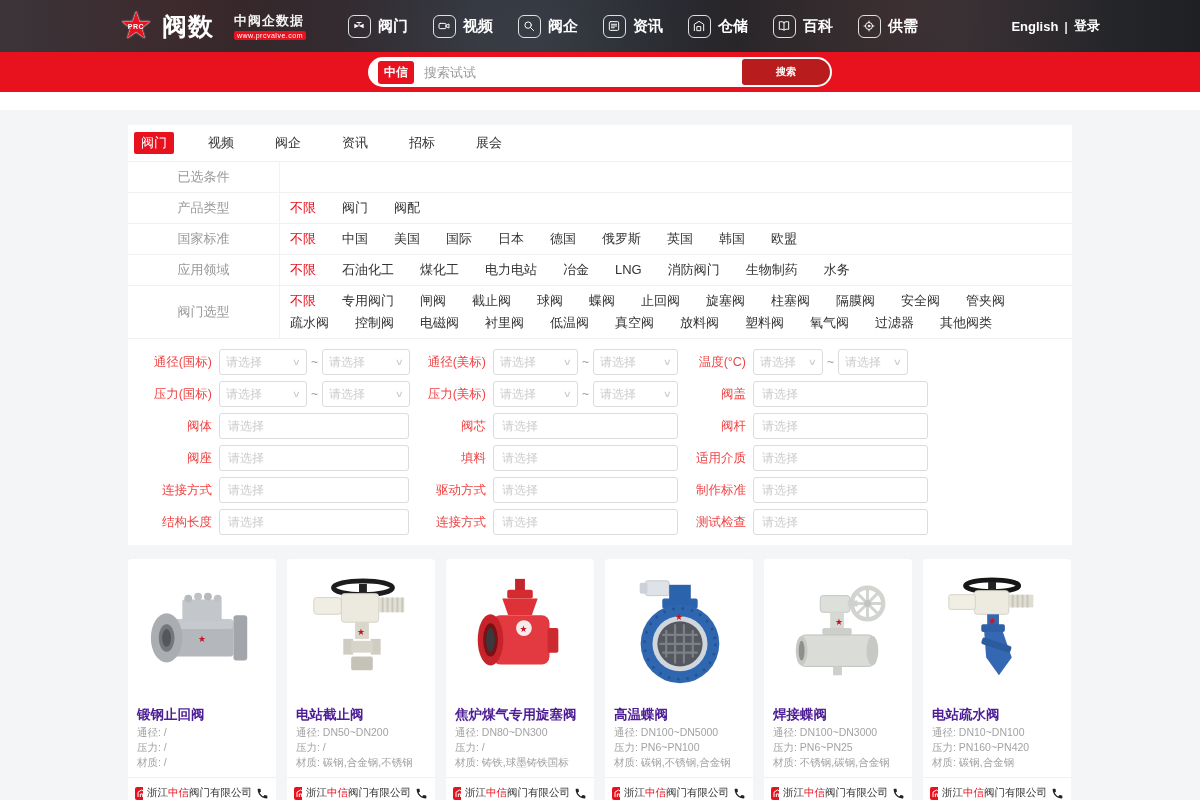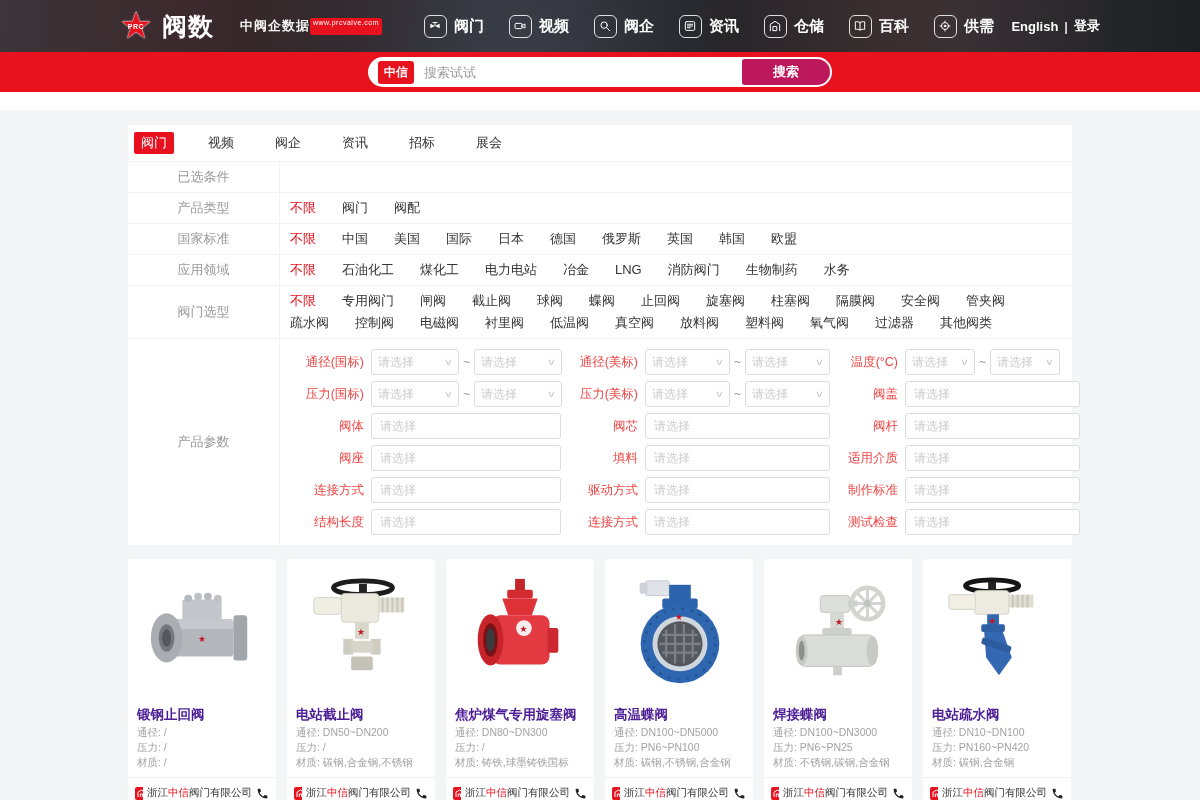--- a/index.html
+++ b/index.html
@@ -15,21 +15,21 @@
       radial-gradient(circle at 75% 20%, rgba(140,60,50,.18), transparent 25%),
       linear-gradient(90deg,#35363b 0%,#26272b 20%,#303238 40%,#232428 60%,#2d2f34 80%,#1f2023 100%);
   }
   .logo{ display:flex; align-items:center; gap:8px; cursor:pointer; }
   .star-badge{ position:relative; width:36px; height:36px; flex:none; }
   .star-badge .star{ font-size:37px; line-height:36px; color:#e8121f;
      text-shadow:0 0 0 #fff, 0 0 2px #fff; display:block; text-align:center; }
   .star-badge .prc{ position:absolute; left:0; right:0; top:15px; text-align:center;
      font-size:7px; font-weight:bold; color:#fff; letter-spacing:.5px; }
   .logo-name{ color:#fff; font-size:25px; font-weight:bold; letter-spacing:1px; }
-  .logo-sub{ display:flex; flex-direction:row; margin-left:18px; }
+  .logo-sub{ display:flex; flex-direction:column; margin-left:12px; }
   .logo-sub .cn{ color:#f2f2f2; font-size:13px; font-weight:bold; letter-spacing:1px; }
   .logo-sub .url{ background:#e8121f; color:#fff; font-size:7px; padding:1px 3px;
      border-radius:2px; margin-top:1px; letter-spacing:.5px; width:fit-content; }
   .nav{ display:flex; align-items:center; gap:25px; margin-left:42px; }
   .nav-item{ display:flex; align-items:center; gap:7px; cursor:pointer; }
   .nicon{ width:23px; height:23px; border:1px solid rgba(255,255,255,.85); border-radius:6px;
      display:flex; align-items:center; justify-content:center; flex:none; }
   .nicon svg{ width:14px; height:14px; stroke:#fff; fill:none; stroke-width:1.7;
      stroke-linecap:round; stroke-linejoin:round; }
   .nav-item .lbl{ color:#fff; font-size:15px; font-weight:bold; }
@@ -41,22 +41,22 @@
   
   .searchband{ height:40px; background:#e8121f; display:flex; align-items:center; justify-content:center; }
   .pill{ width:464px; height:30px; background:#fff; border-radius:16px; position:relative;
      display:flex; align-items:center; padding:0 100px 0 10px; }
   .tag{ background:#e8121f; color:#fff; font-size:12px; font-weight:bold; padding:3px 6px;
      border-radius:3px; flex:none; cursor:pointer; }
   .query{ border:none; outline:none; flex:1; margin-left:10px; font-size:13px; color:#333;
      font-family:inherit; background:transparent; }
   .query::placeholder{ color:#9a9a9a; }
   .search-btn{ position:absolute; right:2px; top:2px; bottom:2px; width:88px;
-     background:#be185d; color:#fff; border:none; border-radius:3px 14px 14px 3px;
-     font-size:13px; font-weight:bold; cursor:pointer; font-family:inherit; }
+     background:#b91c1c; color:#fff; border:none; border-radius:3px 14px 14px 3px;
+     font-size:10px; font-weight:bold; cursor:pointer; font-family:inherit; }
   .substrip{ height:18px; background:#fff; }
 
   
   .container{ width:944px; margin:15px auto 0; }
   .panel{ background:#fff; }
   .tabs{ display:flex; align-items:center; gap:27px; padding:7px 6px; border-bottom:1px solid #efefef; }
   .tabs .tab{ font-size:13px; color:#333; padding:3px 7px; cursor:pointer; line-height:16px; }
   .tabs .tab:first-of-type{ background:#e8121f; color:#fff; border-radius:2px; }
 
   .f-row{ display:flex; border-bottom:1px solid #f2f2f2; min-height:31px; }
@@ -286,21 +286,20 @@
           <span class="opt">真空阀</span>
           <span class="opt">放料阀</span>
           <span class="opt">塑料阀</span>
           <span class="opt">氧气阀</span>
           <span class="opt">过滤器</span>
           <span class="opt">其他阀类</span>
         </div>
     </div>
 
     <div class="f-row" style="border-bottom:none;">
-      <div class="f-label">产品参数</div>
       <div class="pgrid">
 
         <div class="pcell">
             <span class="plabel w72">通径(国标)</span>
           <div class="sel sel-88">
               <span class="ph">请选择</span>
               <span class="chev">∨</span>
             </div>
           <span class="tilde">~</span>
           <div class="sel sel-88">

